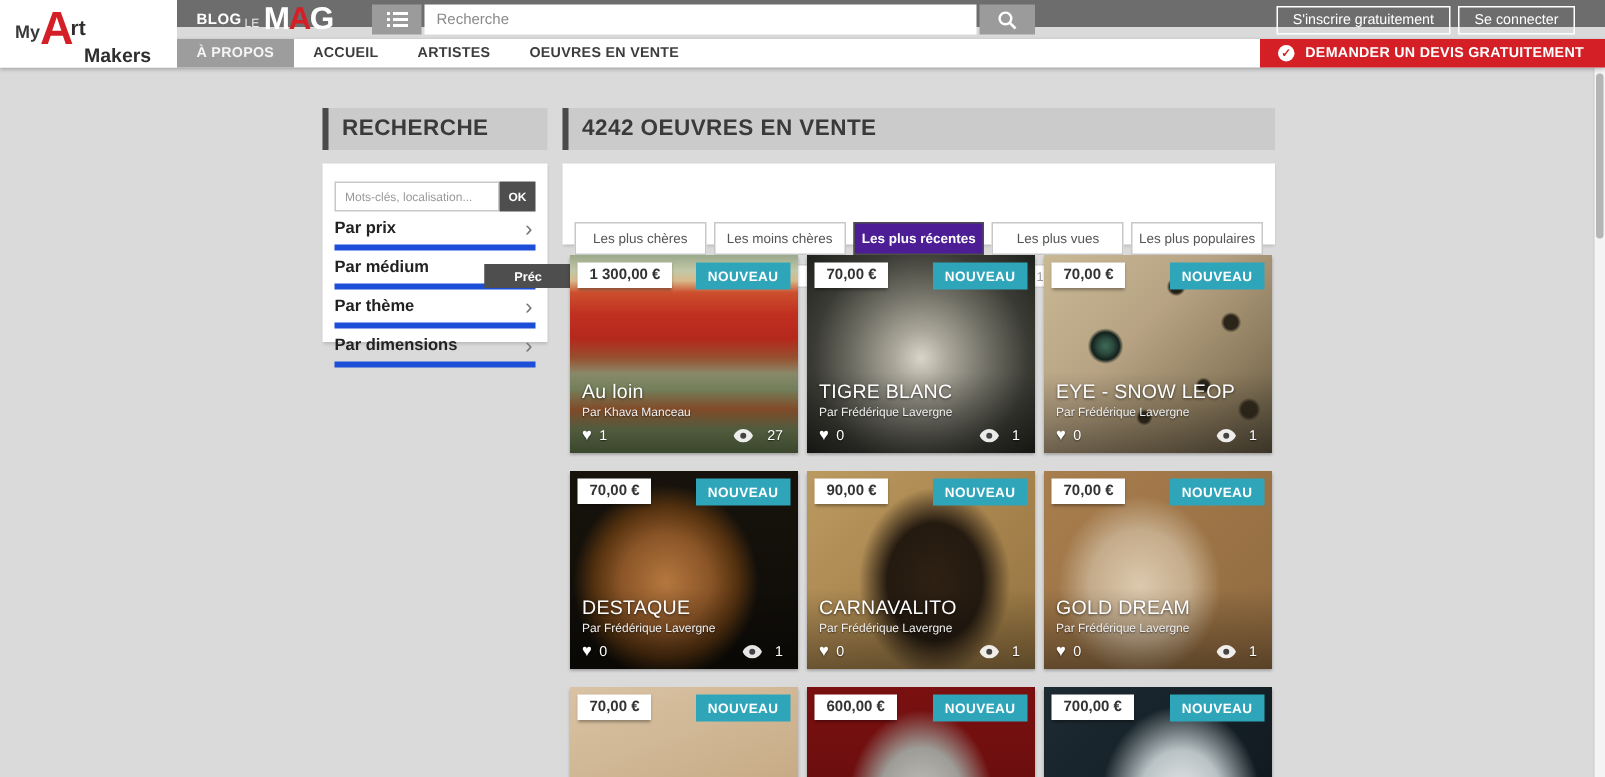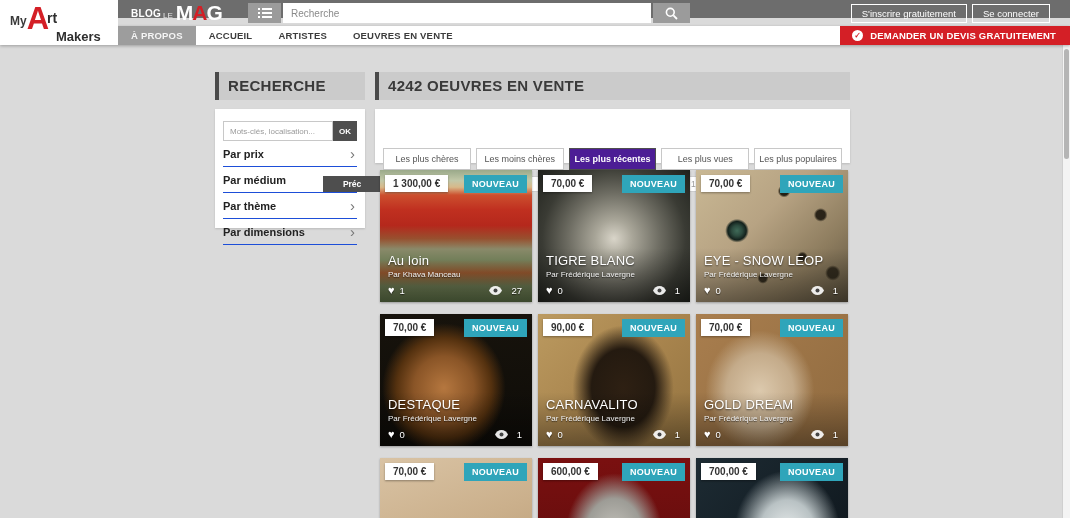--- a/index.html
+++ b/index.html
@@ -42,21 +42,21 @@
   .sec-header { position:absolute; top:72px; height:28px; background:#cbcbcb; border-left:4px solid #4a4a4a; line-height:28px; padding-left:9px; font-size:15px; font-weight:bold; color:#3a3a3a; letter-spacing:.3px; }
   .side-header { left:215px; width:150px; }
   .main-header { left:375px; width:475px; }
 
   
   .side-panel { position:absolute; left:215px; top:109px; width:150px; height:119px; background:#fff; box-shadow:0 1px 2px rgba(0,0,0,.15); padding:12px 8px 0; }
   .side-search { display:flex; }
   .side-input { flex:1; height:20px; border:1px solid #c8c8c8; font-size:8px; padding:0 6px; color:#555; font-family:"Liberation Sans",sans-serif; min-width:0; }
   .side-input::placeholder { color:#9a9a9a; }
   .ok-btn { width:24px; height:20px; background:#4e4e4e; color:#fff; border:none; font-size:8px; font-weight:bold; cursor:pointer; font-family:"Liberation Sans",sans-serif;text-align:center; }
-  .filter-row { display:flex; align-items:center; justify-content:space-between; height:26px; border-bottom:1px solid #1d4ed8; cursor:pointer; }
+  .filter-row { display:flex; align-items:center; justify-content:space-between; height:26px; border-bottom:4px solid #1d4ed8; cursor:pointer; }
   .filter-label { font-size:11px; font-weight:bold; color:#222; }
   .chev { font-size:15px; color:#777; line-height:1; margin-right:2px; }
 
   
   .main-panel { position:absolute; left:375px; top:109px; width:475px; height:54px; background:#fff; box-shadow:0 1px 2px rgba(0,0,0,.15); padding:7px 8px 0; }
   .sort-row { display:flex; gap:5px;margin-top:32px; }
   .sort-btn { flex:1; height:22px; background:#fff; border:1px solid #c8c8c8; color:#555; font-size:9px; cursor:pointer; font-family:"Liberation Sans",sans-serif; white-space:nowrap; }
   .sort-btn.active { background:#4c1d95; border-color:#4e4e4e; color:#fff; font-weight:bold; }
   .pag-row { display:flex; justify-content:flex-end; align-items:center; gap:3px; margin-top:6px; }
   .pag { font-size:8.5px; padding:2px 19px; color:#9a9a9a; border:1px solid #ccc; background:#fff; cursor:pointer; line-height:1.2; font-family:"Liberation Sans",sans-serif; }

